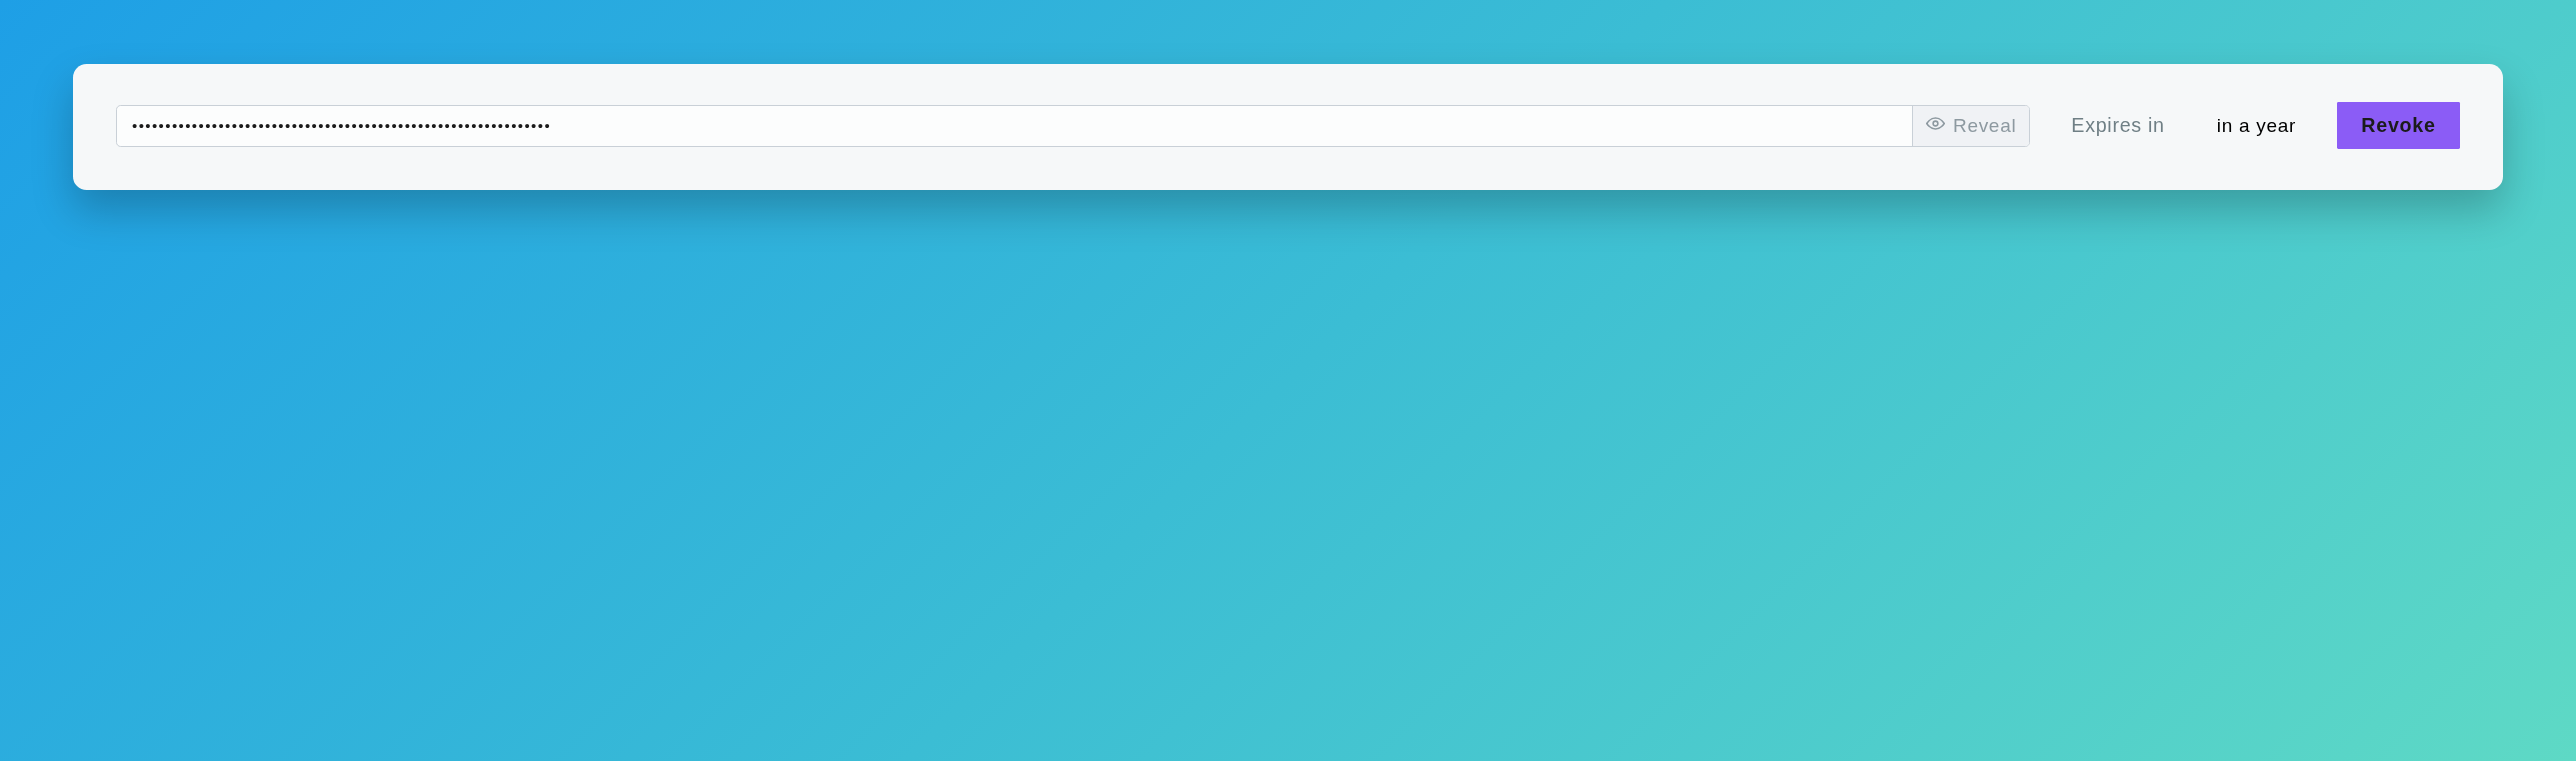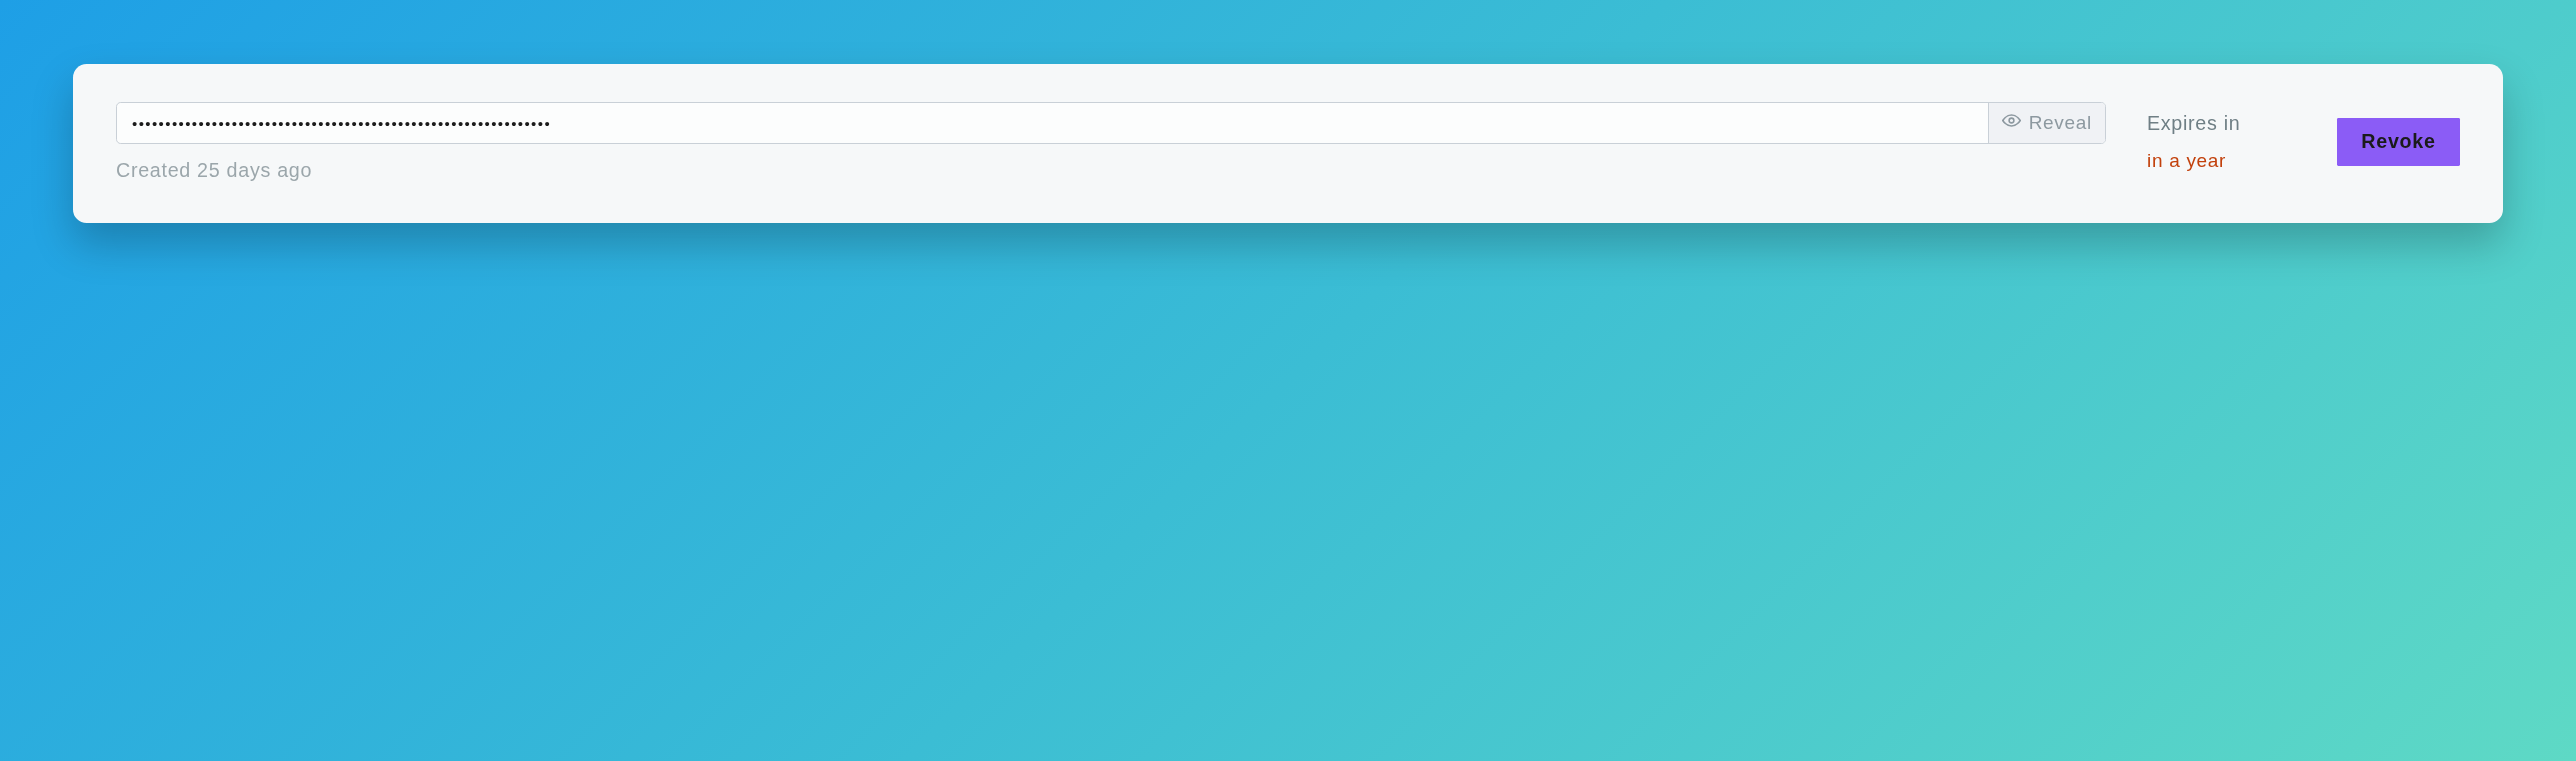--- a/index.html
+++ b/index.html
@@ -68,29 +68,29 @@
   }
   .reveal-btn svg { width: 19px; height: 19px; stroke: #8d99a0; fill: none; stroke-width: 2; }
   .created {
     font-size: 19.7px;
     color: #9ba6ab;
     letter-spacing: 0.7px;
     margin-top: 5.4px;
   }
   .expiry {
     display: flex;
-    flex-direction: column;
-    align-items: flex-start;
+    flex-direction: row;
+    align-items: flex-end;
     gap: 15px;
     color: #6f7f85;
     letter-spacing: 0.7px;
     min-width: 149px;
   }
   .expiry .e-label { font-size: 19.7px; }
-  .expiry .e-value { font-size: 19px; color: #c2410c; }
+  .expiry .e-value { font-size: 19px; color: #000000; margin-left: 37px; }
   .revoke-btn {
     background: #8b5cf6;
     color: #1b1b1b;
     font-size: 19.7px;
     font-weight: 600;
     letter-spacing: 0.7px;
     border: none;
     padding: 12.2px 24.4px;
     cursor: pointer;
     border-radius: 1.4px;
@@ -106,21 +106,20 @@
       <div class="reveal-btn">
         <span>
           <svg viewBox="0 0 24 24">
               <path d="M1 12s4-7 11-7 11 7 11 7-4 7-11 7S1 12 1 12z"></path>
               <circle cx="12" cy="12" r="3"></circle>
             </svg>
         </span>
         <span>Reveal</span>
       </div>
     </div>
-    <div class="created">Created 25 days ago</div>
   </div>
 
   <div class="expiry">
     <div class="e-label">Expires in</div>
     <div class="e-value">in a year</div>
   </div>
 
   <button class="revoke-btn">Revoke</button>
 </div>
 

